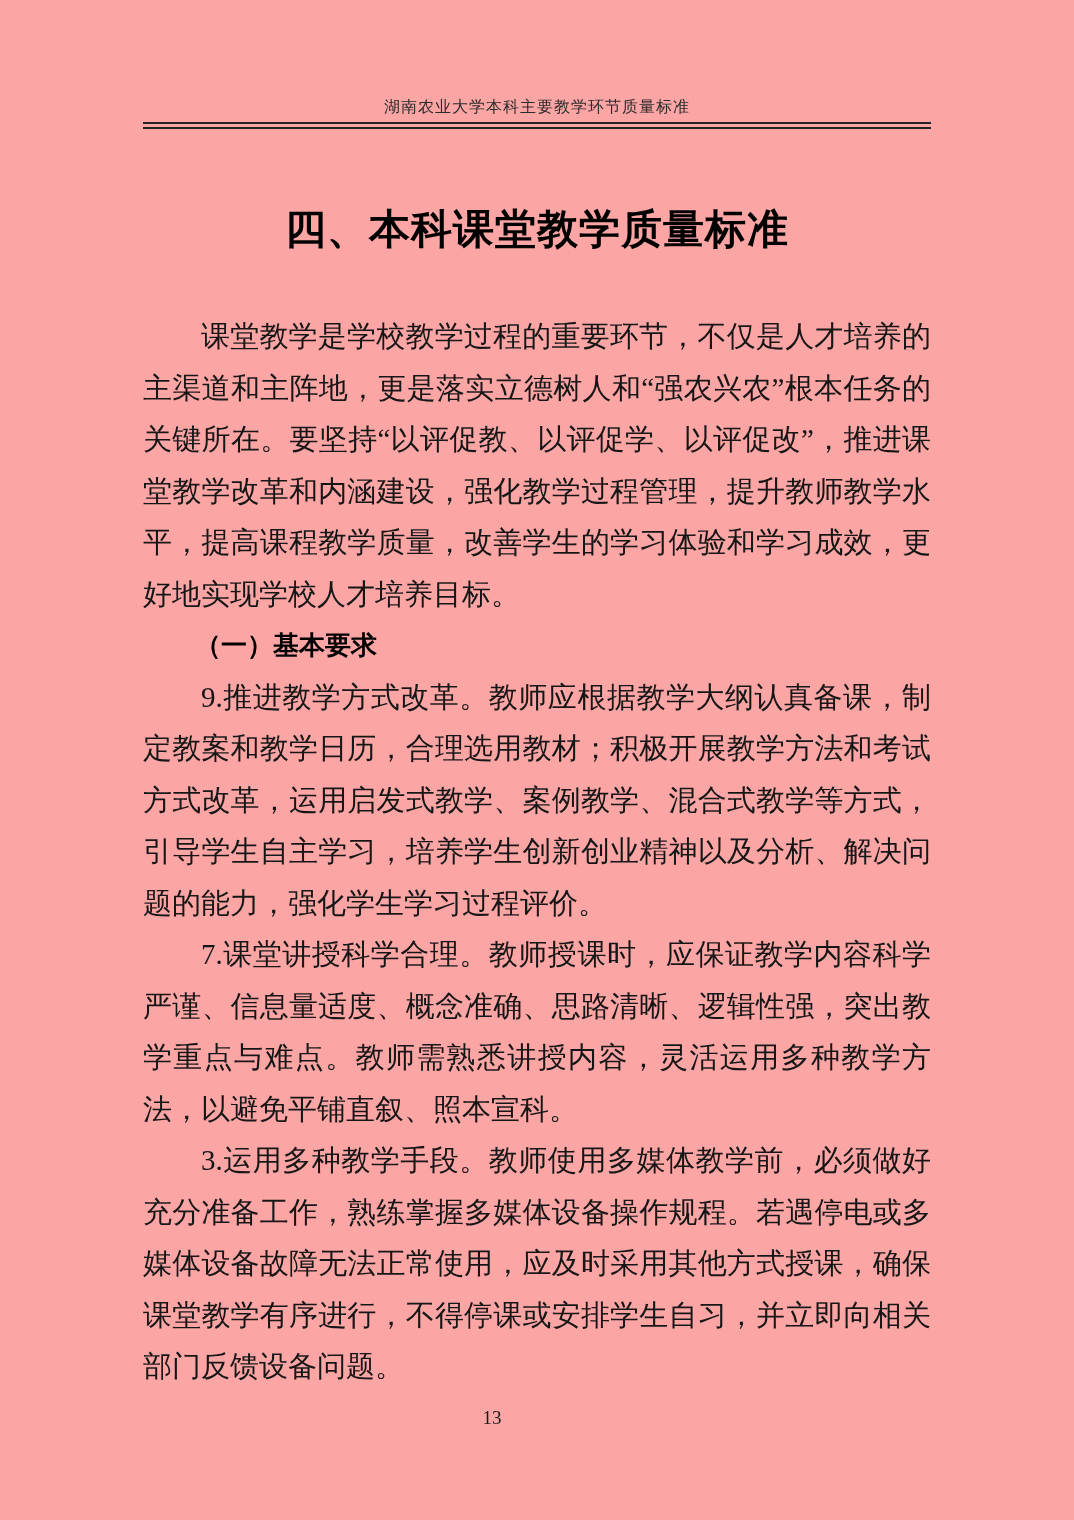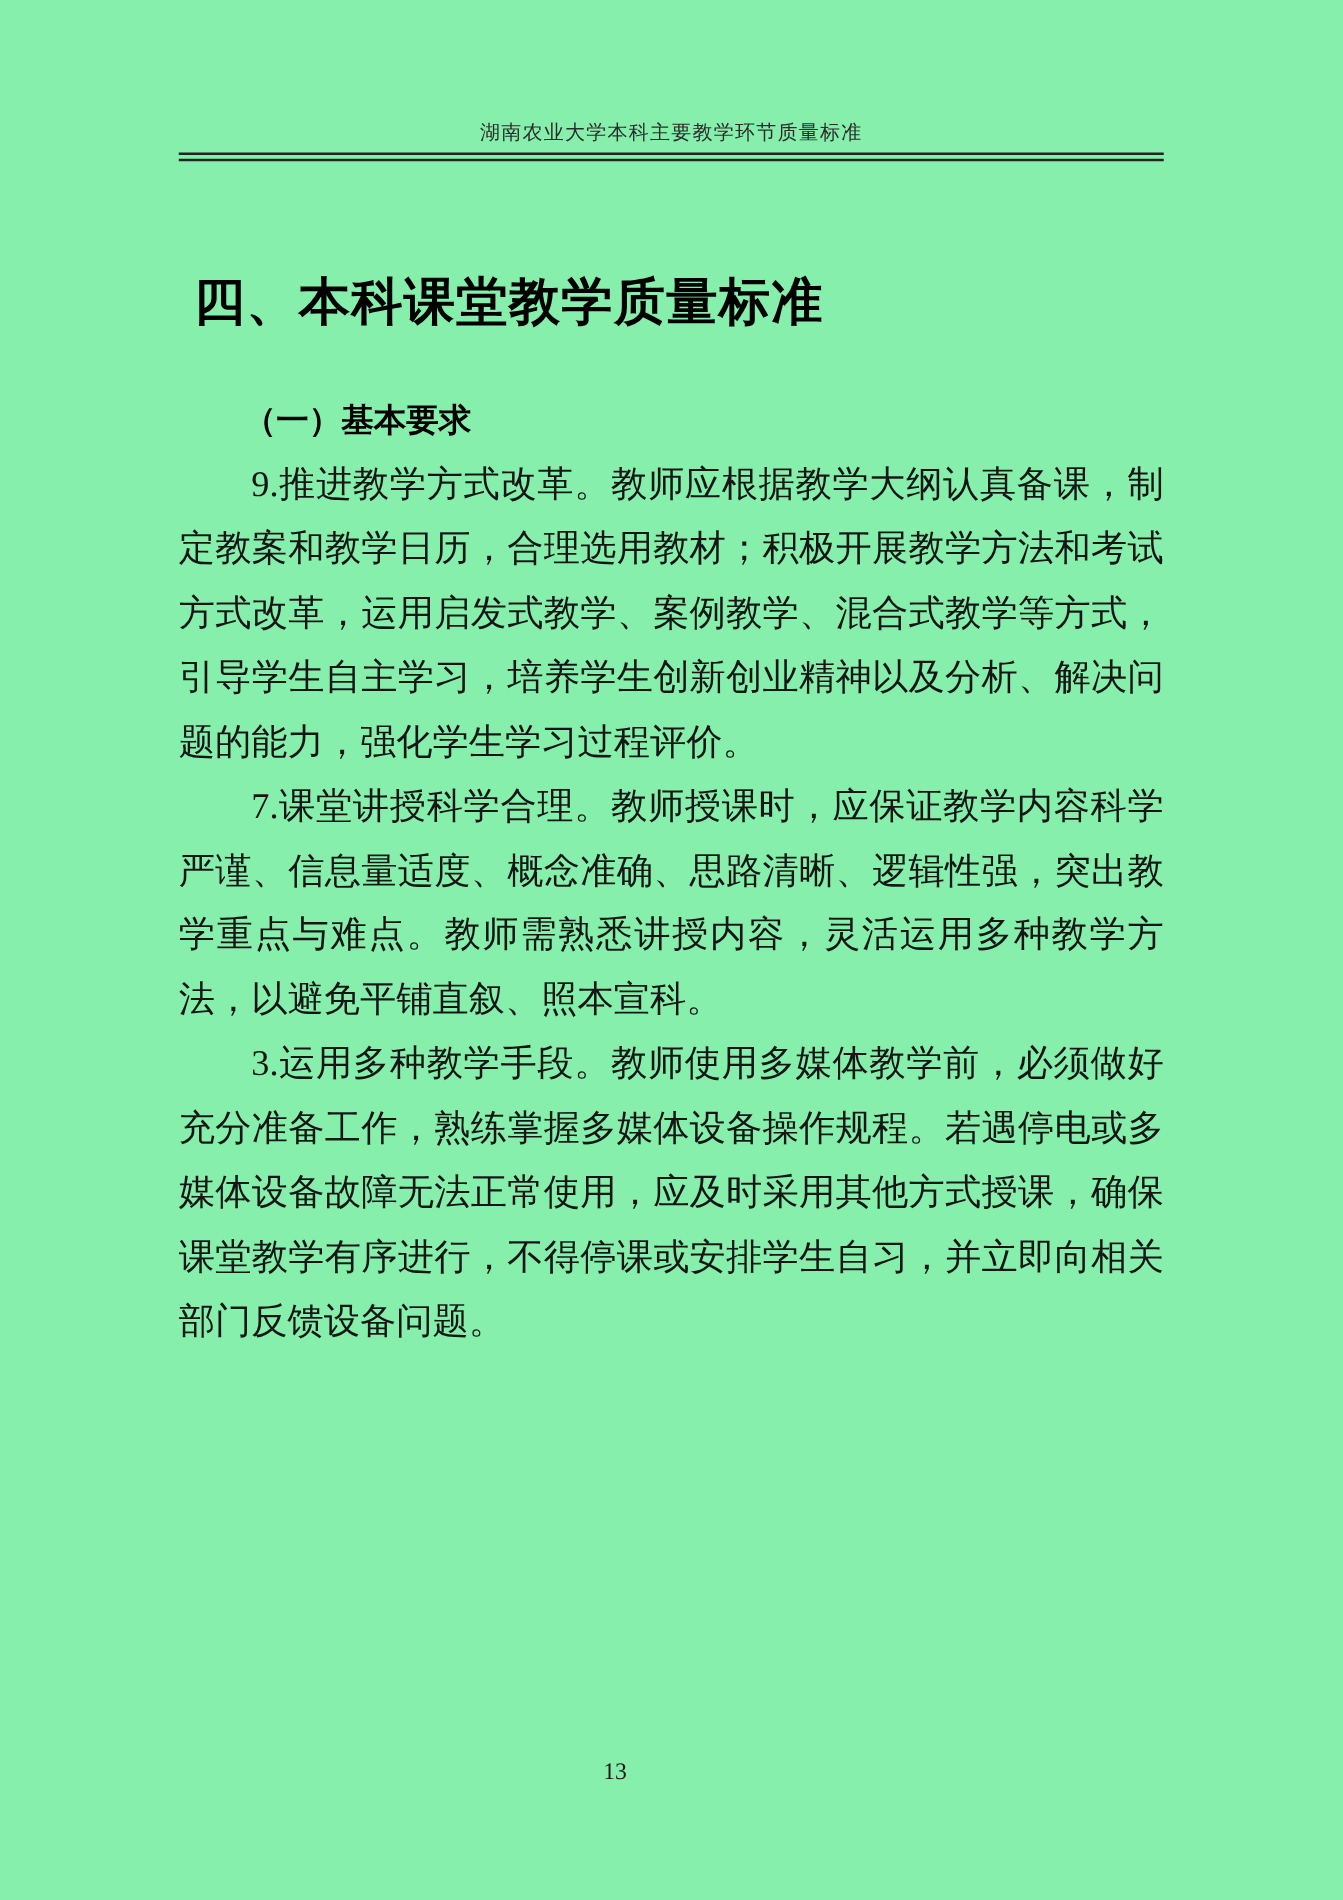--- a/index.html
+++ b/index.html
@@ -4,21 +4,21 @@
 <style>
   html, body {
     margin: 0;
     padding: 0;
     background: #ffffff;
   }
   .page {
     position: relative;
     width: 1074px;
     height: 1520px;
-    background: #86efac;
+    background: #fca5a5;
     overflow: hidden;
     font-family: "Liberation Serif", serif;
     color: #111111;
   }
   .header-block {
     position: absolute;
     left: 143px;
     top: 97px;
     width: 788px;
   }
@@ -34,22 +34,22 @@
     margin-top: 5px;
     height: 3px;
     border-top: 2px solid #242424;
     border-bottom: 2px solid #242424;
   }
   .doc-title {
     position: absolute;
     left: 143px;
     top: 200px;
     width: 788px;
-    margin: 12px;
-    text-align: left;
+    margin: 0;
+    text-align: center;
     font-family: "Liberation Sans", sans-serif;
     font-weight: bold;
     font-size: 41px;
     letter-spacing: 1px;
     line-height: 58px;
     color: #000000;
   }
   .body-block {
     position: absolute;
     left: 143px;
@@ -90,20 +90,21 @@
 <div class="page">
 
   <div class="header-block">
     <div class="header-text">湖南农业大学本科主要教学环节质量标准</div>
     <div class="header-rule"></div>
   </div>
 
   <h1 class="doc-title">四、本科课堂教学质量标准</h1>
 
   <div class="body-block">
+    <p class="para">课堂教学是学校教学过程的重要环节，不仅是人才培养的主渠道和主阵地，更是落实立德树人和“强农兴农”根本任务的关键所在。要坚持“以评促教、以评促学、以评促改”，推进课堂教学改革和内涵建设，强化教学过程管理，提升教师教学水平，提高课程教学质量，改善学生的学习体验和学习成效，更好地实现学校人才培养目标。</p>
     <p class="section-heading">（一）基本要求</p>
     <p class="para">9.推进教学方式改革。教师应根据教学大纲认真备课，制定教案和教学日历，合理选用教材；积极开展教学方法和考试方式改革，运用启发式教学、案例教学、混合式教学等方式，引导学生自主学习，培养学生创新创业精神以及分析、解决问题的能力，强化学生学习过程评价。</p>
     <p class="para">7.课堂讲授科学合理。教师授课时，应保证教学内容科学严谨、信息量适度、概念准确、思路清晰、逻辑性强，突出教学重点与难点。教师需熟悉讲授内容，灵活运用多种教学方法，以避免平铺直叙、照本宣科。</p>
     <p class="para">3.运用多种教学手段。教师使用多媒体教学前，必须做好充分准备工作，熟练掌握多媒体设备操作规程。若遇停电或多媒体设备故障无法正常使用，应及时采用其他方式授课，确保课堂教学有序进行，不得停课或安排学生自习，并立即向相关部门反馈设备问题。</p>
   </div>
 
   <div class="footer">13</div>
 
 </div>
 

